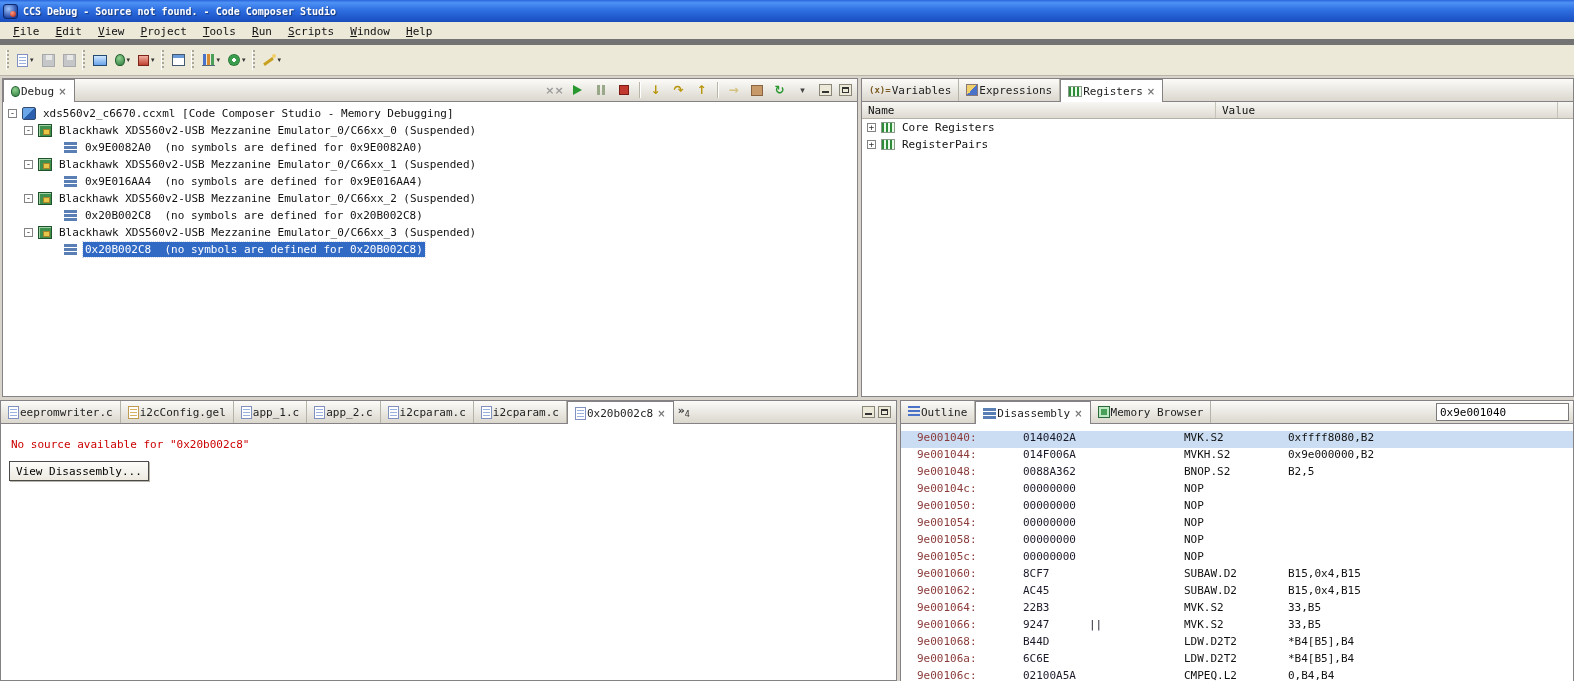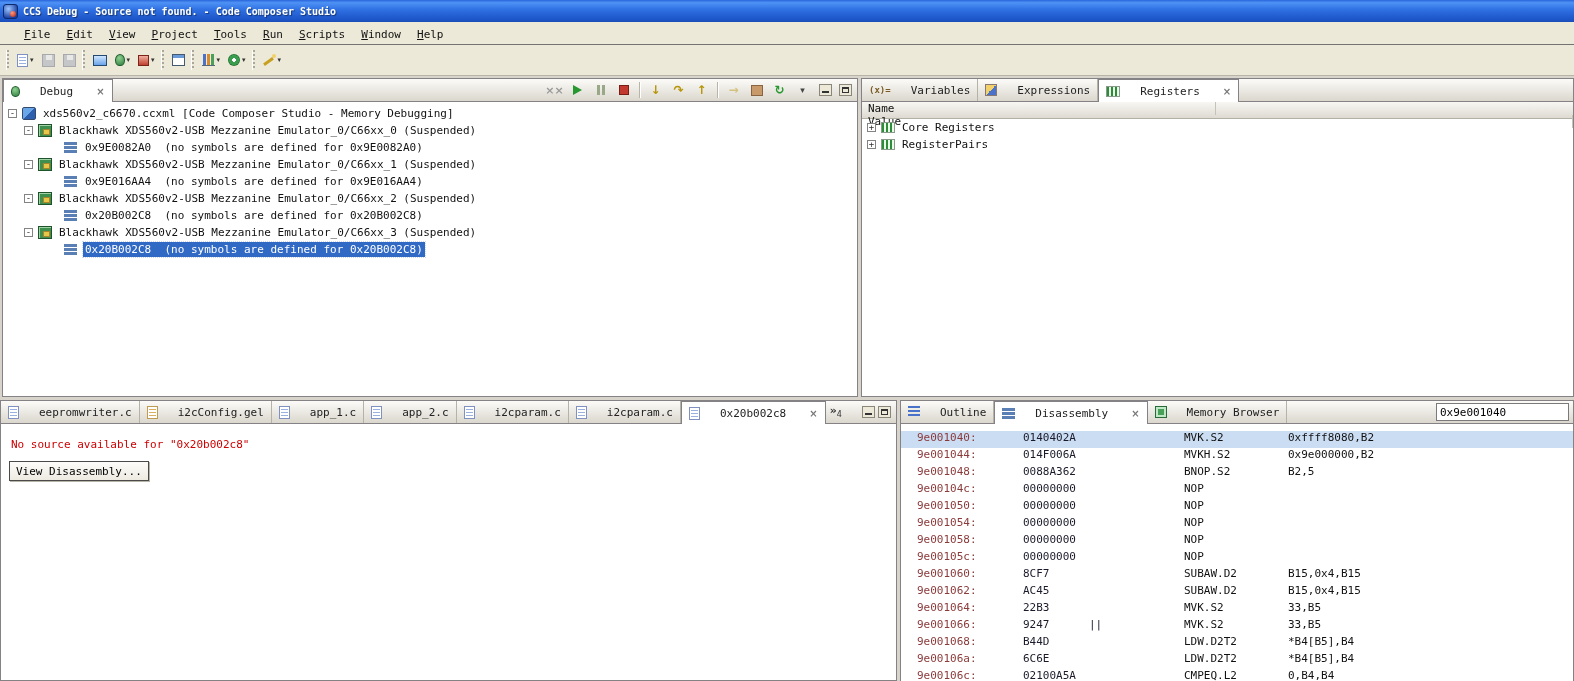--- a/index.html
+++ b/index.html
@@ -11,21 +11,21 @@
     background:linear-gradient(180deg,#2865DC 0%,#4E92F5 12%,#2E6FE2 45%,#1C54C6 90%,#1A4CB4 100%);
     display:flex; align-items:center; }
   .appicon { width:15px; height:15px; margin:0 5px 0 3px; border-radius:3px;
     background:radial-gradient(circle at 35% 30%,#9cc4ff,#1b3f9e 75%); border:1px solid #0d2a6e; position:relative; flex:none; }
   .appicon::after { content:""; position:absolute; right:1px; bottom:1px; width:6px; height:6px;
     border-radius:50%; background:radial-gradient(circle at 35% 30%,#ff9a80,#b02010); }
   .title-text { color:#fff; font-weight:bold; font-size:10px; text-shadow:1px 1px 1px rgba(0,0,0,.45); white-space:pre; }
 
   
   .menubar { position:absolute; left:0; top:22px; width:1574px; height:23px; background:#ECE9D8;
-    display:flex; align-items:flex-end; padding-left:16px; border-bottom:1px solid #737373; }
+    display:flex; align-items:flex-start; padding-left:5px; border-bottom:6px solid #737373; }
   .menu-item { padding:3px 8px; cursor:default; }
   .menu-item::first-letter { text-decoration:underline; }
 
   
   .toolbar { position:absolute; left:0; top:45px; width:1574px; height:31px; background:#ECE9D8;
     border-bottom:1px solid #B8B4A8; display:flex; align-items:center; padding-left:4px; }
   .grip { width:3px; height:20px; margin:0 4px 0 2px;
     background:repeating-linear-gradient(180deg,#aaa69a 0 2px,transparent 2px 4px); border-left:1px solid #fff; flex:none; }
   .tb { height:24px; display:flex; align-items:center; gap:2px; padding:0 4px; flex:none; }
   .dd { font-family:"DejaVu Sans",sans-serif; font-size:7px; color:#333; }
@@ -45,21 +45,21 @@
   .ic-flower { width:12px; height:12px; border-radius:50%;
     background:radial-gradient(circle,#fff 0 2px,#3a9d4e 2px 5px,#2a7a3a 5px); }
   .ic-wand { width:13px; height:13px; position:relative; }
   .ic-wand::after { content:""; position:absolute; left:0; top:6px; width:11px; height:3px; background:#c8a020; transform:rotate(-35deg); }
   .ic-wand::before { content:""; position:absolute; right:0; top:0; width:4px; height:4px; background:#f2d06a; border-radius:50%; }
 
   
   .panel { position:absolute; background:#fff; border:1px solid #848284; }
   .tabrow { height:23px; background:linear-gradient(180deg,#FCFBF8,#DBD7CE); border-bottom:1px solid #848284;
     display:flex; align-items:stretch; position:relative; }
-  .tab { display:flex; align-items:center; gap:20px; padding:0 7px; border-right:1px solid #b5b2a8; color:#222; white-space:nowrap; }
+  .tab { display:flex; align-items:center; gap:1px; padding:0 7px; border-right:1px solid #b5b2a8; color:#222; white-space:nowrap; }
   .tab.active { background:#fff; border:1px solid #848284; border-bottom:none; margin-bottom:-1px; z-index:2; }
   .close { margin-left:3px; color:#777; font:bold 10px "DejaVu Sans",sans-serif; }
   .close::before { content:"×"; }
   .hspacer { margin-left:auto; }
   .wbtn { width:13px; height:12px; border:1px solid #8a867a; background:#ECE9D8; position:relative; margin-left:3px; align-self:center; flex:none; }
   .wbtn.min::after { content:""; position:absolute; left:2px; right:2px; bottom:2px; height:2px; background:#333; }
   .wbtn.max::after { content:""; position:absolute; left:2px; right:2px; top:2px; bottom:2px; border:1px solid #333; border-top-width:2px; }
 
   
   .ic-frames { width:13px; height:11px; flex:none;
@@ -87,21 +87,21 @@
   .ic-ccs { width:14px; height:13px; flex:none; margin-right:5px; border-radius:2px;
     background:linear-gradient(135deg,#6aa7e8 50%,#2c5fae 50%); border:1px solid #334a6e; }
   .ic-board { width:14px; height:13px; flex:none; margin-right:5px; background:#3f8f4f; border:1px solid #20522c;
     box-shadow:inset 1px 1px 0 #9fd3a6; position:relative; }
   .ic-board::after { content:""; position:absolute; right:1px; bottom:1px; width:5px; height:4px; background:#e8c64a; border:1px solid #a8842a; }
   .trow .ic-frames { margin-right:6px; }
   .tlabel { padding:1px 2px; }
   .trow.selected .tlabel { background:#316AC5; color:#fff; outline:1px dotted #cdd8ee; }
 
   
-  .reg-header { height:17px; display:flex; background:linear-gradient(#F8F7F3,#DEDAD2); border-bottom:1px solid #b3b0a6;flex-direction:column; }
+  .reg-header { height:17px; display:flex; background:linear-gradient(#F8F7F3,#DEDAD2); border-bottom:1px solid #b3b0a6; }
   .rc-name { width:354px; padding-left:6px; border-right:1px solid #c5c2b8; display:flex; align-items:center; }
   .rc-value { flex:1; padding-left:6px; border-right:1px solid #c5c2b8; display:flex; align-items:center; }
   .rc-extra { width:15px; }
   .reg-row { height:17px; display:flex; align-items:center; padding-left:5px; white-space:pre; }
   .reg-row .ic-reg { margin-right:5px; }
   .rlabel { padding:1px 2px; }
 
   
   .ed-msg { color:#CC0000; margin:14px 0 0 10px; white-space:pre; }
   .xp-btn { display:inline-block; margin:10px 0 0 8px; height:20px; padding:0 6px;

